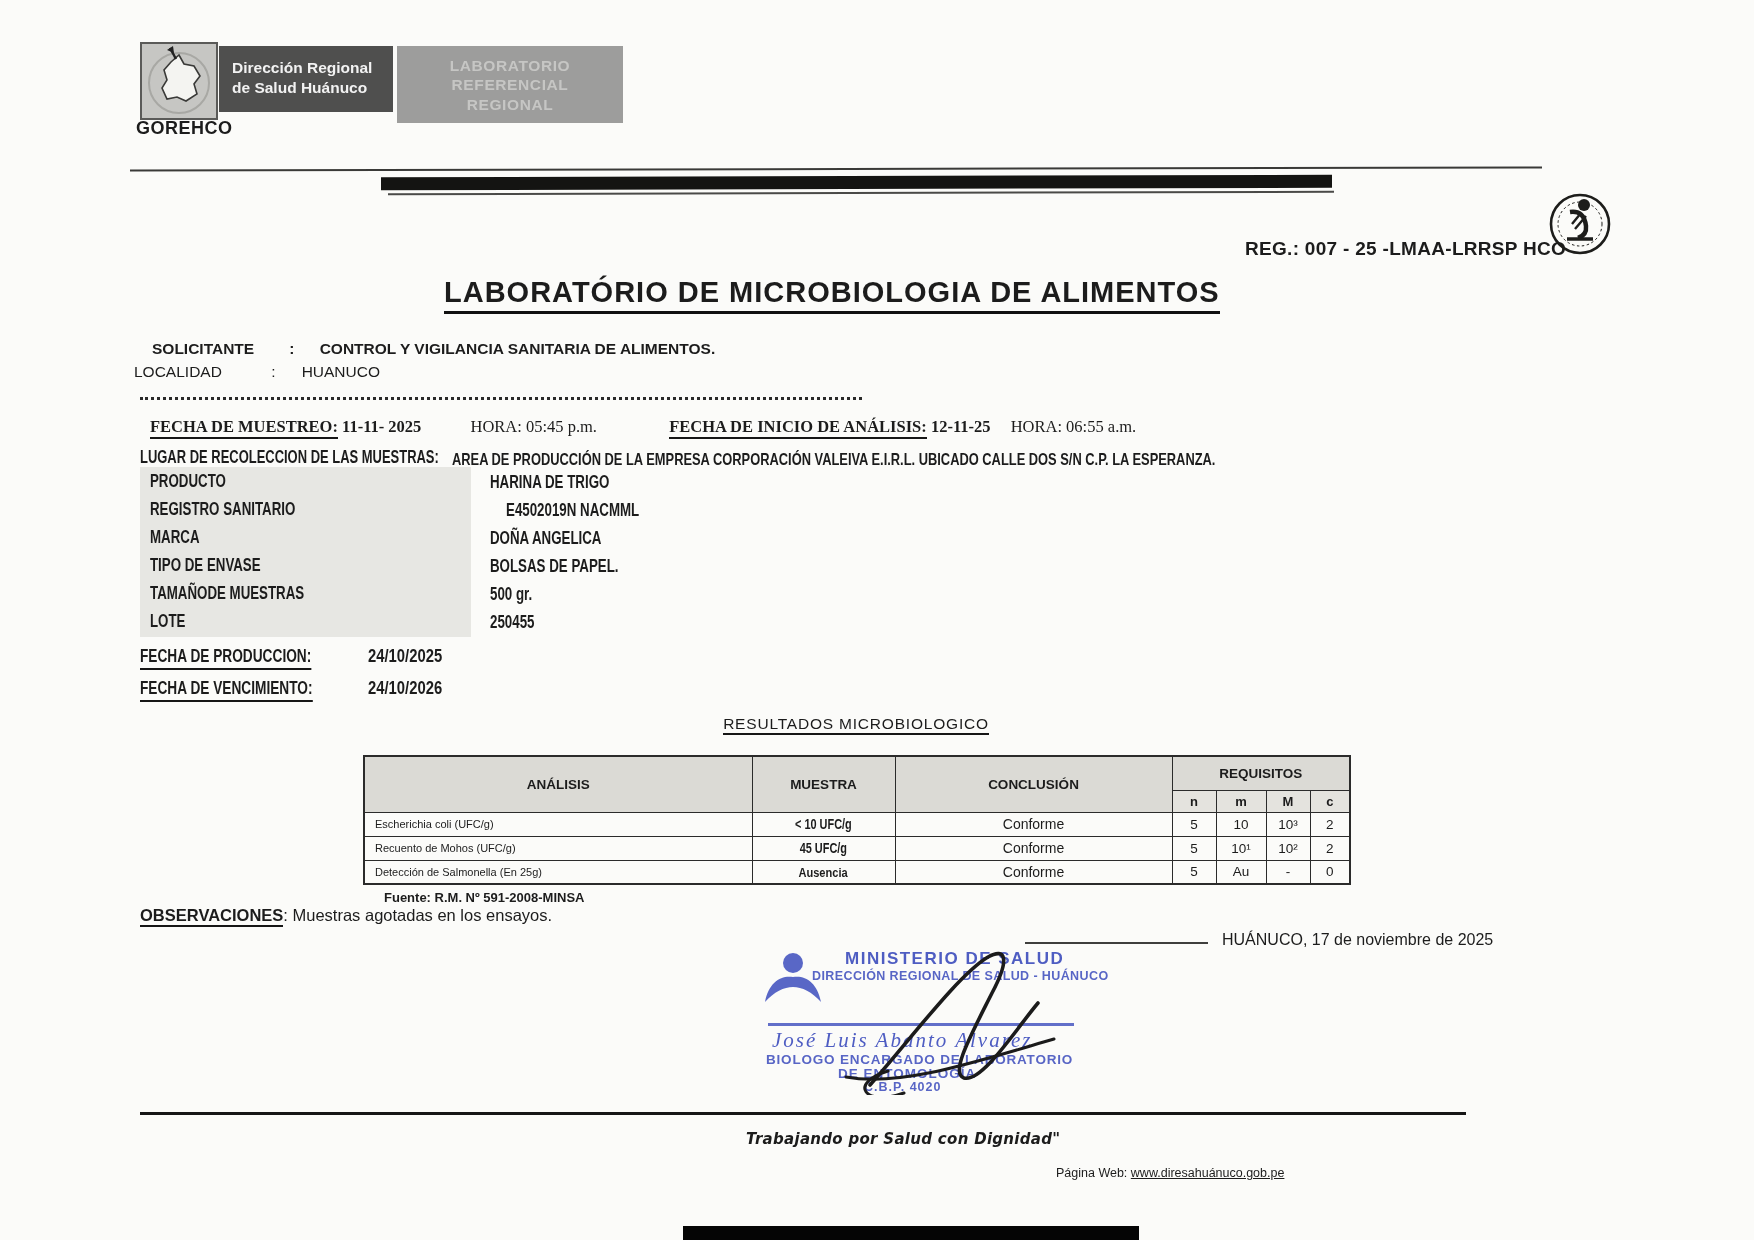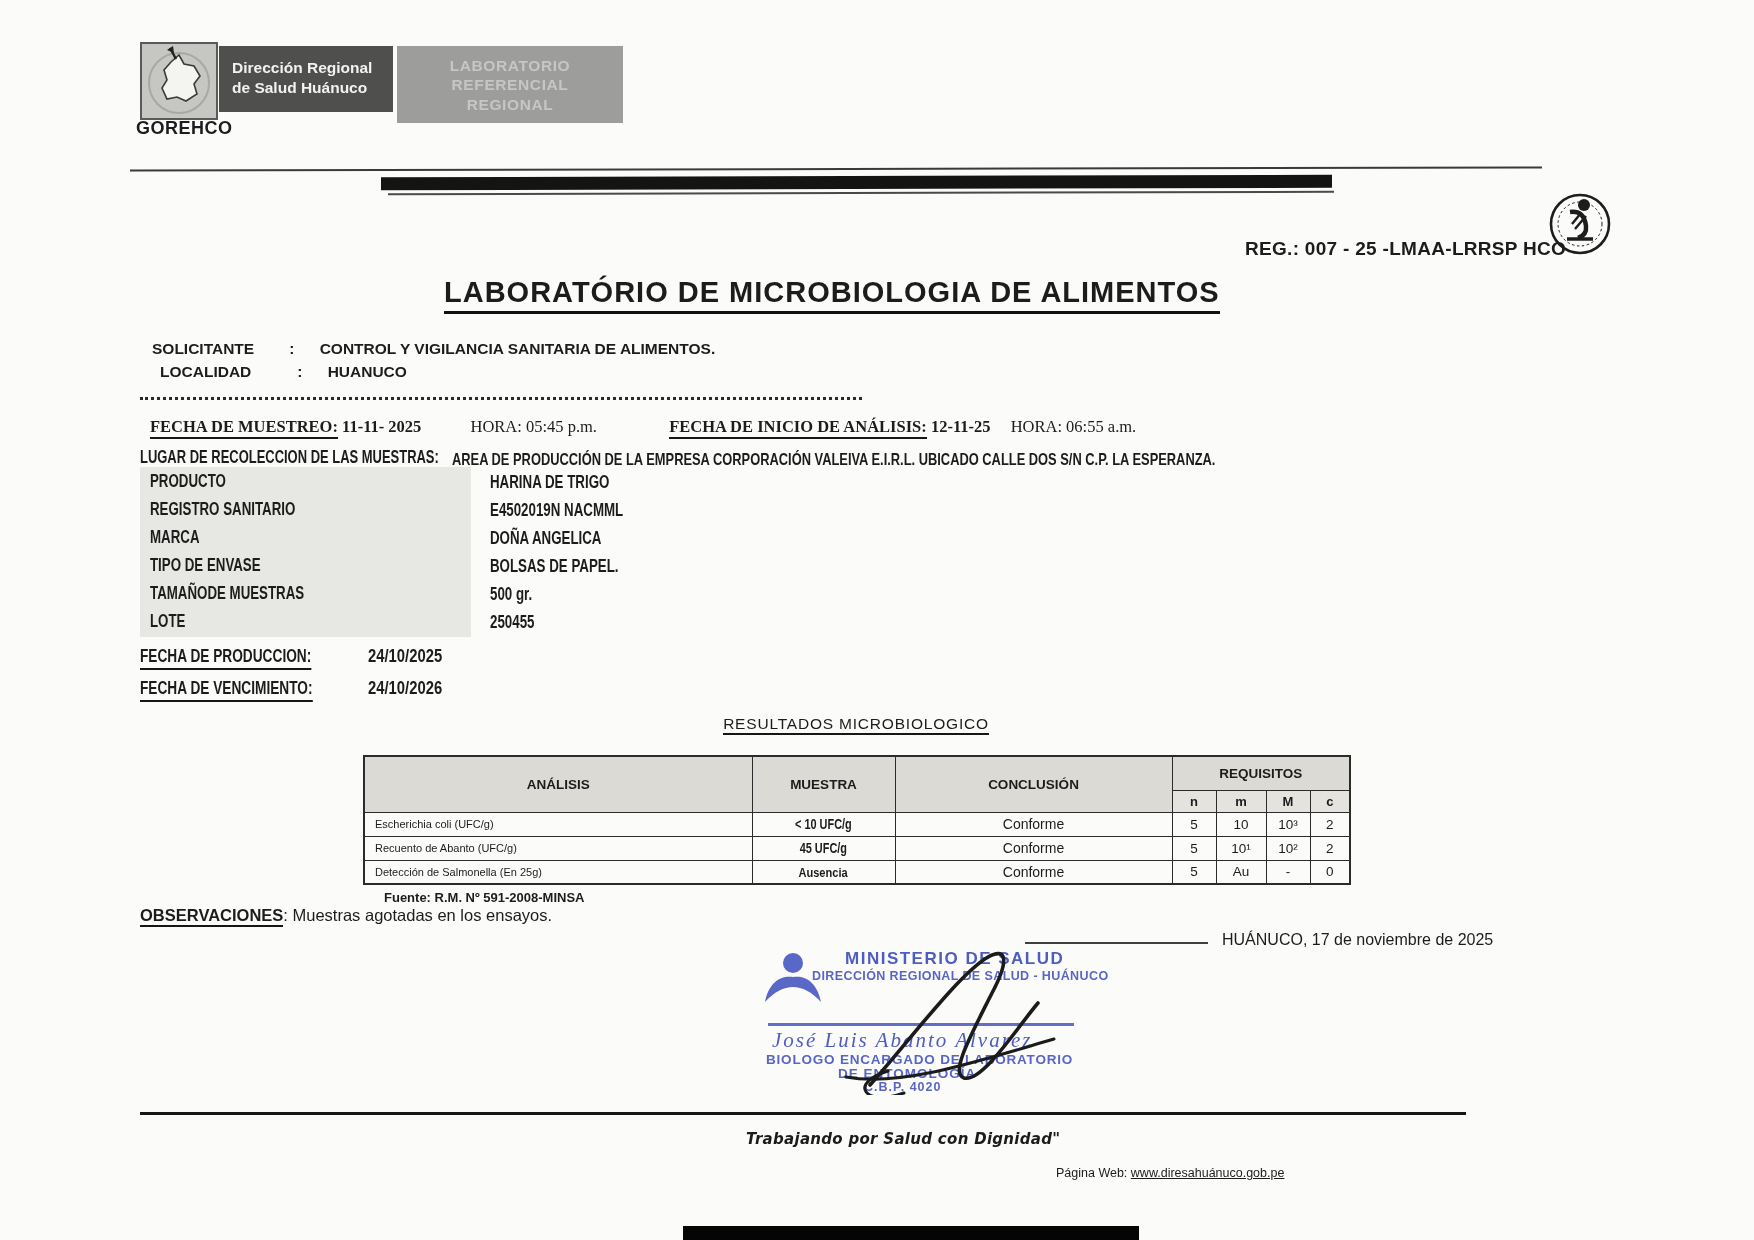--- a/index.html
+++ b/index.html
@@ -78,21 +78,21 @@
     </svg>
   </div>
 
   <div class="abs nowrap u3" style="left:444px; top:276px; font-size:29px; font-weight:bold; letter-spacing:1px;">LABORATÓRIO DE MICROBIOLOGIA DE ALIMENTOS</div>
 
   <div class="abs" style="left:152px; top:340px; font-size:15.5px; font-weight:bold;">
     <span style="display:inline-block; width:133px;">SOLICITANTE</span>
     <span style="display:inline-block; width:26px;">:</span>
     <span>CONTROL Y VIGILANCIA SANITARIA DE ALIMENTOS.</span>
   </div>
-  <div class="abs" style="left:160px; top:363px; font-size:15.5px; font-weight:bold;">
+  <div class="abs" style="left:134px; top:363px; font-size:15.5px; font-weight:normal;">
     <span style="display:inline-block; width:133px;">LOCALIDAD</span>
     <span style="display:inline-block; width:26px;">:</span>
     <span>HUANUCO</span>
   </div>
 
   <div class="abs dotline" style="left:140px; top:394px; width:722px; height:6px;"></div>
 
   <div class="abs serif nowrap" style="left:150px; top:417px; font-size:16.5px;">
     <span class="u2" style="font-weight:bold;">FECHA DE MUESTREO:</span>
     <span style="font-weight:bold; margin-right:45px;">11-11- 2025</span>
@@ -114,21 +114,21 @@
   <div class="abs" style="left:140px; top:467px; width:331px; height:170px; background:#e7e7e3;"></div>
 
   <div class="abs" style="left:150px; top:470px;"><span class="cond" style="font-size:19px; transform:scaleX(0.7);">PRODUCTO</span></div>
   <div class="abs" style="left:150px; top:498px;"><span class="cond" style="font-size:19px; transform:scaleX(0.7);">REGISTRO SANITARIO</span></div>
   <div class="abs" style="left:150px; top:526px;"><span class="cond" style="font-size:19px; transform:scaleX(0.7);">MARCA</span></div>
   <div class="abs" style="left:150px; top:554px;"><span class="cond" style="font-size:19px; transform:scaleX(0.7);">TIPO DE ENVASE</span></div>
   <div class="abs" style="left:150px; top:582px;"><span class="cond" style="font-size:19px; transform:scaleX(0.7);">TAMAÑODE MUESTRAS</span></div>
   <div class="abs" style="left:150px; top:610px;"><span class="cond" style="font-size:19px; transform:scaleX(0.7);">LOTE</span></div>
 
   <div class="abs" style="left:490px; top:472px;"><span class="cond" style="font-size:18px; font-weight:600; transform:scaleX(0.74);">HARINA DE TRIGO</span></div>
-  <div class="abs" style="left:490px; top:500px;"><span class="cond" style="font-size:18px; font-weight:600; transform:scaleX(0.74);">E4502019N NACMML</span></div>
+  <div class="abs" style="left:506px; top:500px;"><span class="cond" style="font-size:18px; font-weight:600; transform:scaleX(0.74);">E4502019N NACMML</span></div>
   <div class="abs" style="left:490px; top:528px;"><span class="cond" style="font-size:18px; font-weight:600; transform:scaleX(0.74);">DOÑA ANGELICA</span></div>
   <div class="abs" style="left:490px; top:556px;"><span class="cond" style="font-size:18px; font-weight:600; transform:scaleX(0.74);">BOLSAS DE PAPEL.</span></div>
   <div class="abs" style="left:490px; top:584px;"><span class="cond" style="font-size:18px; font-weight:600; transform:scaleX(0.74);">500 gr.</span></div>
   <div class="abs" style="left:490px; top:612px;"><span class="cond" style="font-size:18px; font-weight:600; transform:scaleX(0.74);">250455</span></div>
 
   <div class="abs" style="left:140px; top:645px;">
     <span class="cond u2" style="font-size:19px; transform:scaleX(0.72);">FECHA DE PRODUCCION:</span>
   </div>
   <div class="abs" style="left:368px; top:645px;">
     <span class="cond" style="font-size:19px; transform:scaleX(0.78);">24/10/2025</span>
@@ -171,21 +171,21 @@
       <tr>
         <td class="an">Escherichia coli  (UFC/g)</td>
         <td class="mu"><span class="cond-c" style="font-size:14px; transform:scaleX(0.78);">&lt; 10  UFC/g</span></td>
         <td class="co">Conforme</td>
         <td class="rq">5</td>
         <td class="rq">10</td>
         <td class="rq">10³</td>
         <td class="rq">2</td>
       </tr>
       <tr>
-        <td class="an">Recuento de Abanto (UFC/g)</td>
+        <td class="an">Recuento de Mohos (UFC/g)</td>
         <td class="mu"><span class="cond-c" style="font-size:14px; transform:scaleX(0.78);">45  UFC/g</span></td>
         <td class="co">Conforme</td>
         <td class="rq">5</td>
         <td class="rq">10¹</td>
         <td class="rq">10²</td>
         <td class="rq">2</td>
       </tr>
       <tr>
         <td class="an">Detección de Salmonella (En 25g)</td>
         <td class="mu"><span class="cond-c" style="font-size:13.5px; transform:scaleX(0.82);">Ausencia</span></td>

